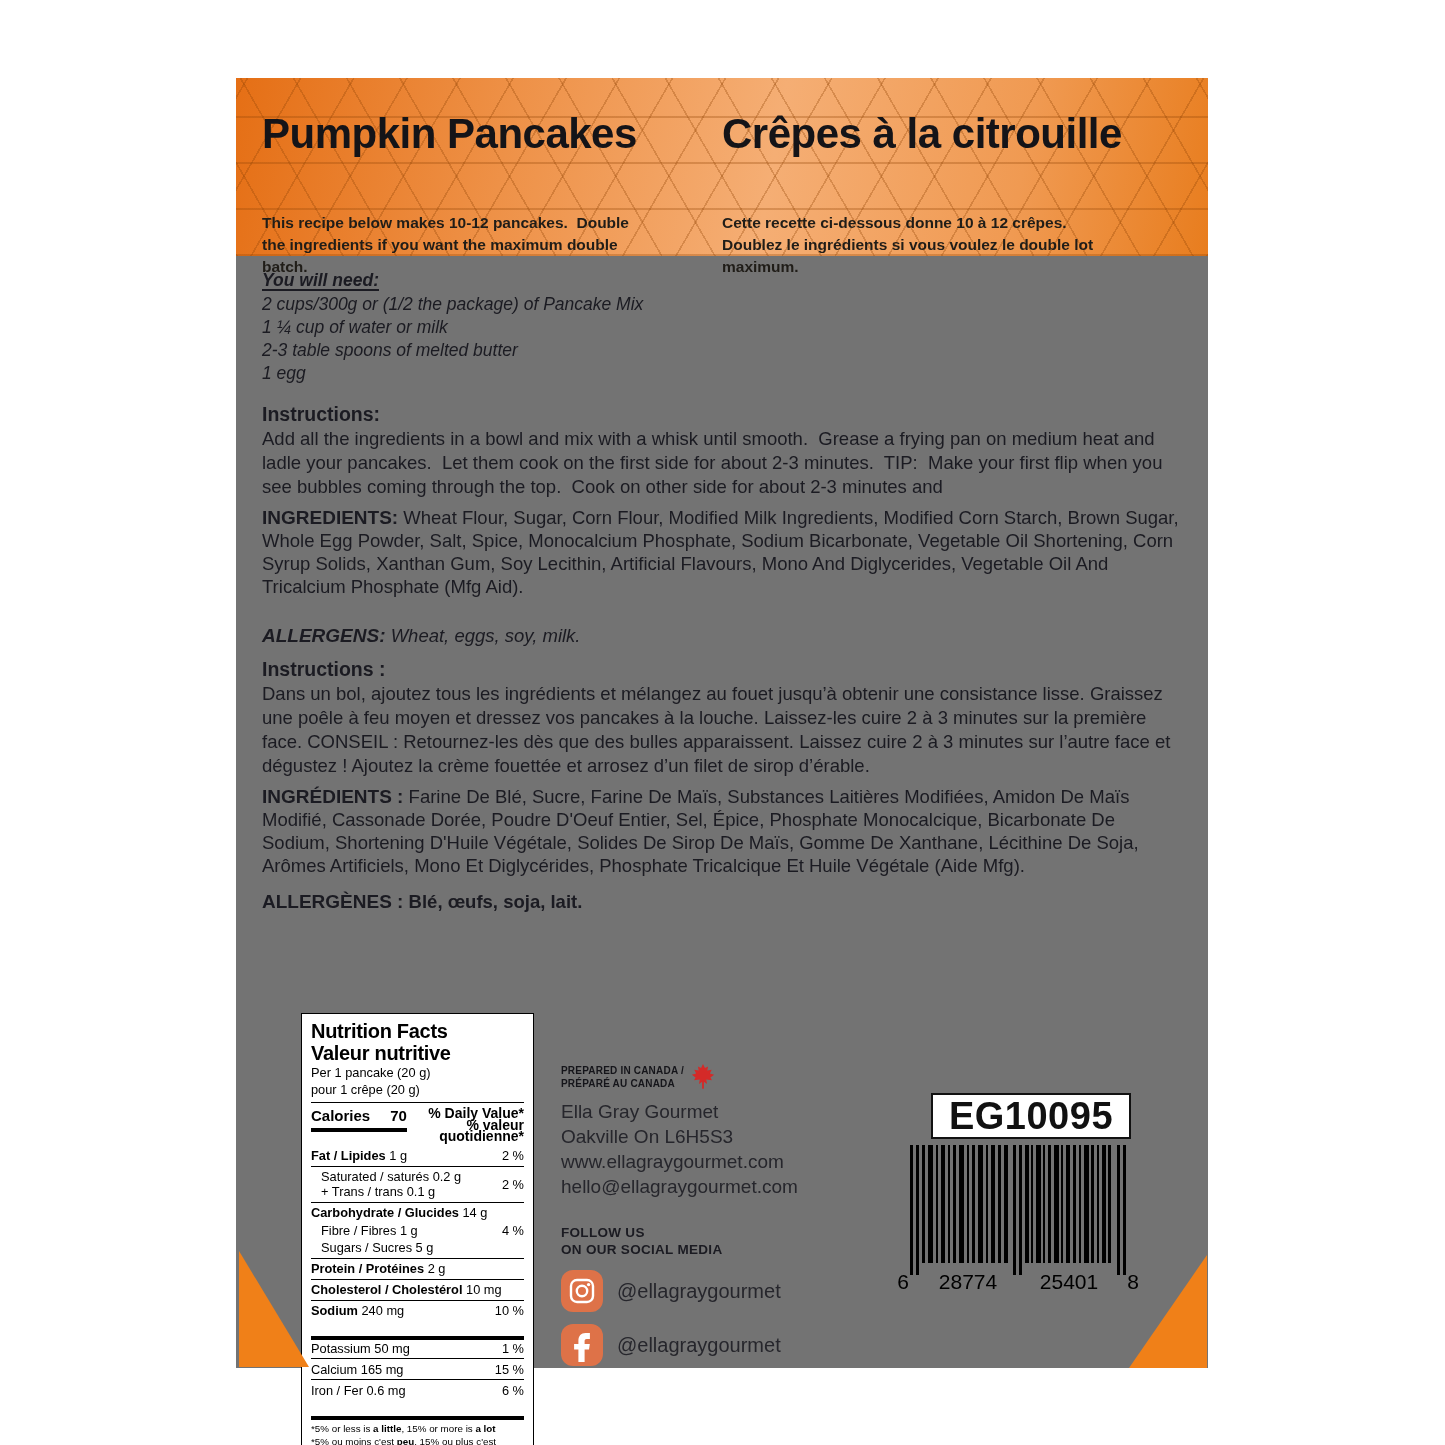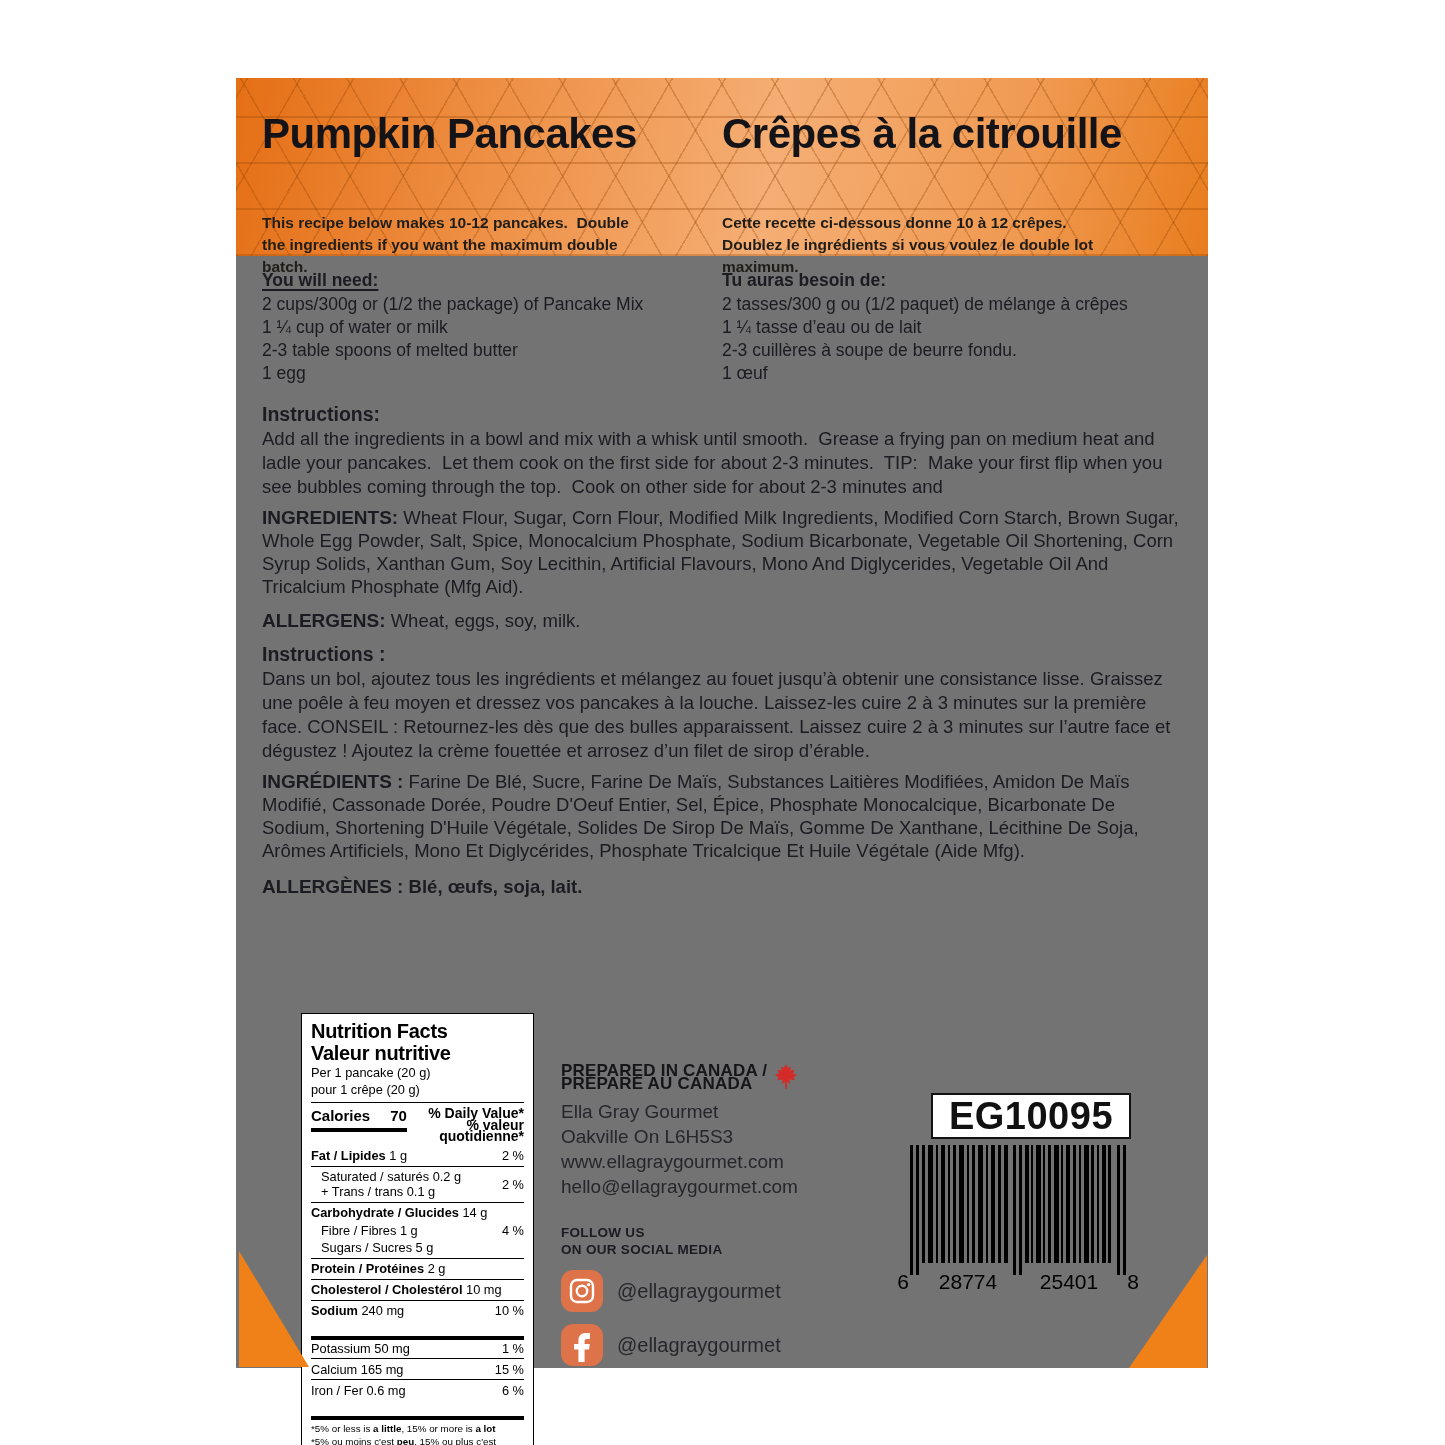--- a/index.html
+++ b/index.html
@@ -14,33 +14,33 @@
       repeating-linear-gradient(-60deg, rgba(146,68,4,.30) 0 1.6px, rgba(0,0,0,0) 1.6px 46px),
       repeating-linear-gradient(0deg, rgba(146,68,4,.30) 0 1.6px, rgba(0,0,0,0) 1.6px 46px),
       linear-gradient(100deg,#e56f15 0%,#ee9147 28%,#f5ae74 55%,#f09a52 80%,#e87d1e 100%);}
   .hcol-en{position:absolute;left:26px;top:34px;width:440px;}
   .hcol-fr{position:absolute;left:486px;top:34px;width:460px;}
   .title{font-size:42px;font-weight:bold;letter-spacing:-.5px;color:#141418;line-height:1.05;white-space:nowrap;}
   .subtitle{margin-top:56px;font-size:15.5px;font-weight:bold;line-height:22px;color:#201d18;width:392px;white-space:pre-wrap;}
 
   
   .content{position:absolute;left:26px;top:190px;width:922px;}
-  .needs{display:flex;}
+  .needs{display:flex;font-style:italic;}
   .needs .col-en{width:460px;}
   .needs .col-fr{width:462px;}
   .needs-h{font-size:17.5px;font-weight:bold;line-height:25px;}
   .needs-h.u{text-decoration:underline;text-decoration-thickness:2px;text-underline-offset:3px;}
   .needs-li{font-size:17.5px;line-height:23px;}
   .sec-h{font-size:19.5px;font-weight:bold;line-height:26px;}
   .para{font-size:18.5px;line-height:24px;white-space:pre-wrap;}
   .para-tight{font-size:18.5px;line-height:23px;}
   .lead{font-weight:bold;font-size:19px;}
   .mt-instr{margin-top:16px;}
   .mt-ing{margin-top:7px;}
-  .mt-all{margin-top:11px;}
+  .mt-all{margin-top:26px;font-style:italic;}
   .mt-instrfr{margin-top:9px;}
   .mt-allfr{margin-top:13px;}
   .allergen-val-fr{font-weight:bold;}
 
   
   .nf{position:absolute;left:65px;top:935px;width:233px;background:#fff;border:1.5px solid #000;
       padding:6px 9px 7px 9px;color:#000;box-sizing:border-box;}
   .nf-title{font-size:20px;font-weight:bold;line-height:22px;letter-spacing:-.3px;}
   .nf-serv{font-size:12.8px;line-height:16px;margin-top:1px;}
   .nf-calhead{display:flex;justify-content:space-between;align-items:flex-start;
@@ -53,21 +53,21 @@
   .nf-row.first{border-top:none;}
   .nf-row .ind{padding-left:10px;}
   .nf-pct{white-space:nowrap;}
   .nf-thick{border-top:4px solid #000;margin-top:15px;padding-top:1px;}
   .nf-foot{border-top:4px solid #000;margin-top:16px;padding-top:3px;font-size:9.8px;line-height:12.5px;}
   b.nfb{font-weight:bold;}
 
   
   .company{position:absolute;left:325px;top:986px;width:270px;}
   .prep{display:flex;align-items:center;gap:6px;}
-  .prep-txt{font-size:17px;font-weight:bold;line-height:13px;letter-spacing:.2px;color:#15151a;}
+  .prep-txt{font-size:10px;font-weight:bold;line-height:13px;letter-spacing:.2px;color:#15151a;}
   .co-line{font-size:19px;line-height:25px;color:#26262c;}
   .co-name{margin-top:9px;}
   .follow{margin-top:26px;font-size:13.5px;font-weight:bold;line-height:16.5px;letter-spacing:.3px;}
   .social-row{display:flex;align-items:center;gap:14px;margin-top:12px;}
   .social-handle{font-size:20px;color:#26262c;}
   .sicon{width:42px;height:42px;border-radius:12px;background:#DE7248;display:flex;align-items:center;justify-content:center;flex:0 0 auto;}
 
   
   .barcode-wrap{position:absolute;left:662px;top:1015px;width:244px;}
   .sku-box{margin-left:33px;width:200px;height:46px;border:2.5px solid #111;background:#fff;
@@ -99,27 +99,20 @@
 
     <div class="content">
 
       <div class="needs">
         <div class="col-en">
           <div class="needs-h u">You will need:</div>
           <div class="needs-li">2 cups/300g or (1/2 the package) of Pancake Mix</div>
           <div class="needs-li">1 ¼ cup of water or milk</div>
           <div class="needs-li">2-3 table spoons of melted butter</div>
           <div class="needs-li">1 egg</div>
-        </div>
-        <div class="col-fr">
-          <div class="needs-h">Tu auras besoin de:</div>
-          <div class="needs-li">2 tasses/300 g ou (1/2 paquet) de mélange à crêpes</div>
-          <div class="needs-li">1 ¼ tasse d’eau ou de lait</div>
-          <div class="needs-li">2-3 cuillères à soupe de beurre fondu.</div>
-          <div class="needs-li">1 œuf</div>
         </div>
       </div>
 
       <div class="mt-instr">
         <div class="sec-h">Instructions:</div>
         <div class="para">Add all the ingredients in a bowl and mix with a whisk until smooth.  Grease a frying pan on medium heat and ladle your pancakes.  Let them cook on the first side for about 2-3 minutes.  TIP:  Make your first flip when you see bubbles coming through the top.  Cook on other side for about 2-3 minutes and</div>
       </div>
 
       <div class="para-tight mt-ing"><span class="lead">INGREDIENTS:</span><span> Wheat Flour, Sugar, Corn Flour, Modified Milk Ingredients, Modified Corn Starch, Brown Sugar, Whole Egg Powder, Salt, Spice, Monocalcium Phosphate, Sodium Bicarbonate, Vegetable Oil Shortening, Corn Syrup Solids, Xanthan Gum, Soy Lecithin, Artificial Flavours, Mono And Diglycerides, Vegetable Oil And Tricalcium Phosphate (Mfg Aid).</span></div>
 

